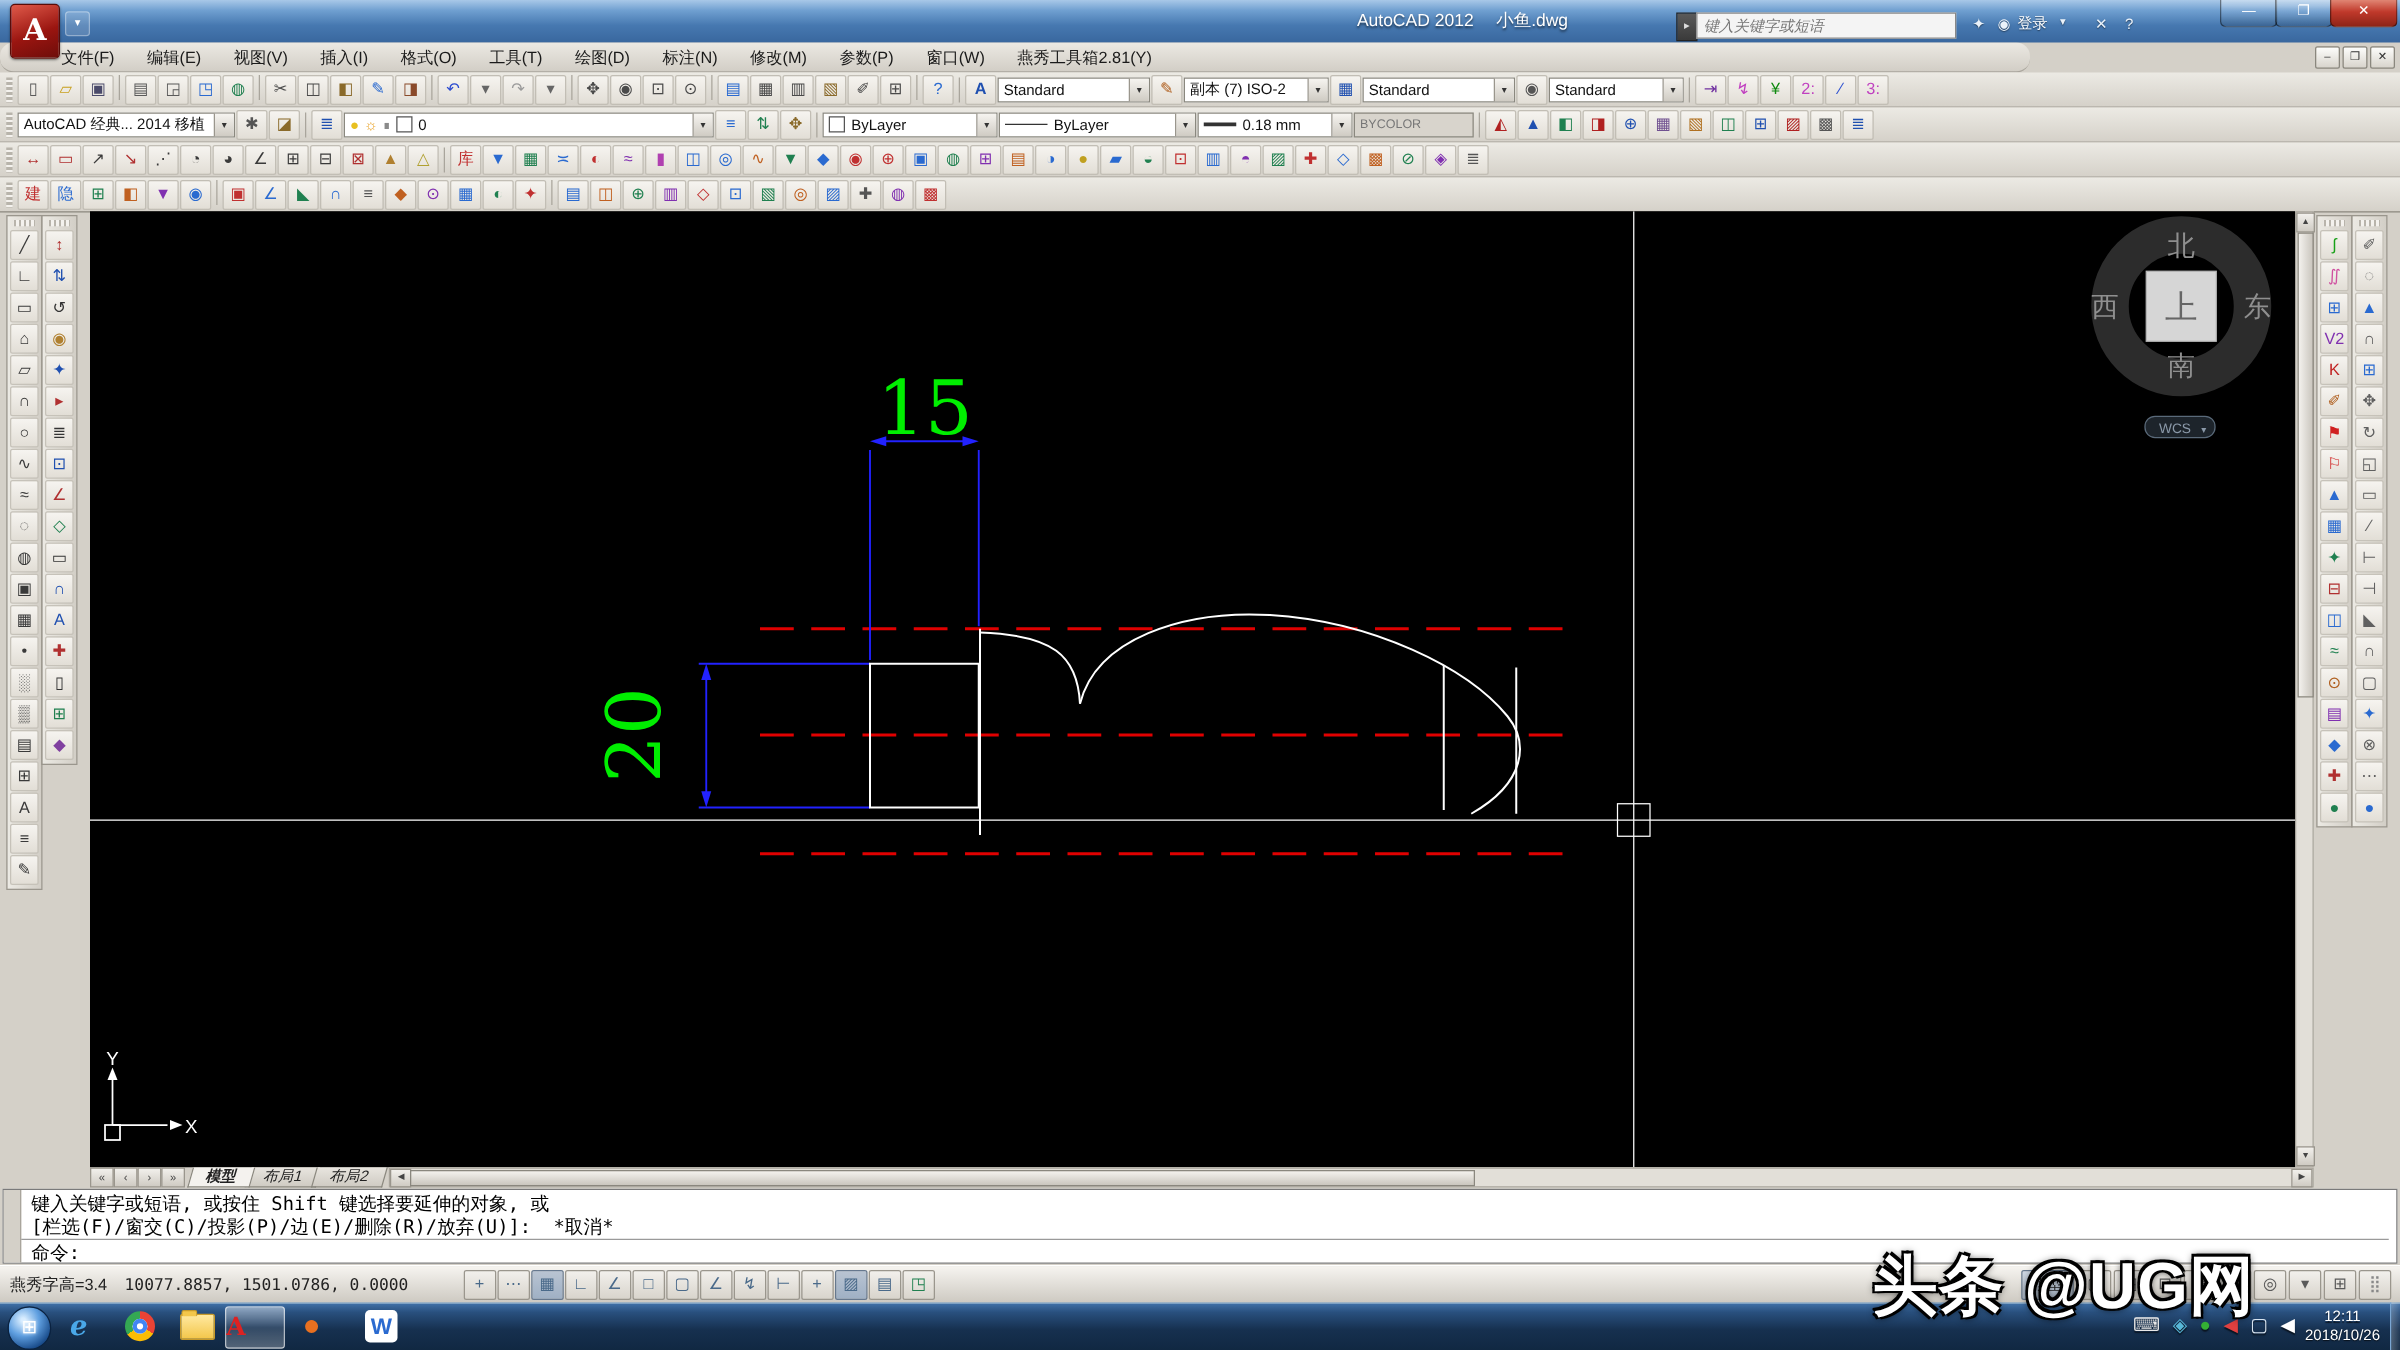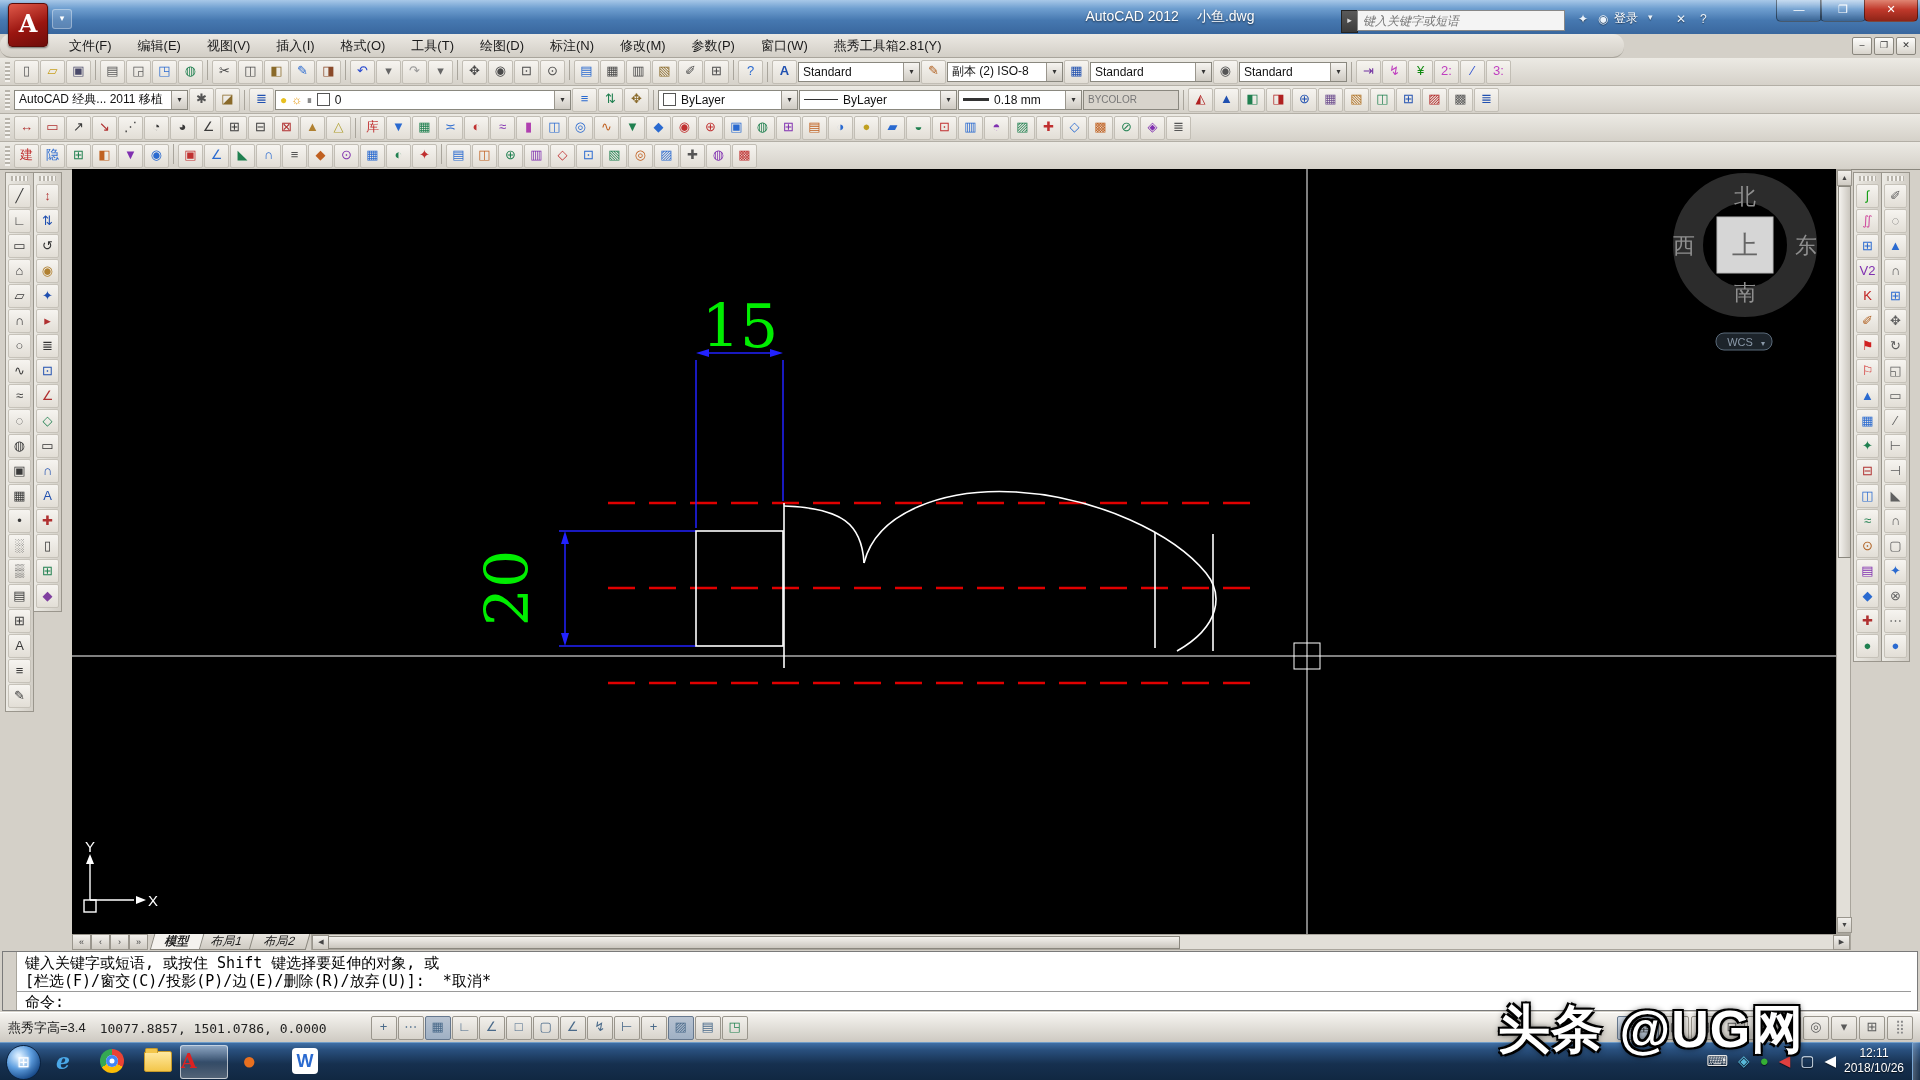--- a/index.html
+++ b/index.html
@@ -29,21 +29,21 @@
   .ic-ico{top:12px;color:#eaf2fa;font-size:12px;text-shadow:0 1px 1px rgba(0,0,0,.5);}
   #login-label{left:1614px;top:10px;color:#fff;font-size:12px;text-shadow:0 1px 1px rgba(0,0,0,.5);}
   .winbtn{top:0;height:21px;border:1px solid rgba(0,0,0,.45);border-top:none;
     border-radius:0 0 5px 5px;background:linear-gradient(rgba(255,255,255,.35),rgba(255,255,255,.08) 45%,rgba(0,0,0,.15));
     color:#fff;text-align:center;font-size:11px;line-height:19px;}
   #btn-close{background:linear-gradient(#e08573,#c0392b 45%,#8e2417);}
 
   
   #menubar{left:0;top:34px;width:1624px;height:24px;
     background:linear-gradient(#ece9e3,#d2cec6);border-bottom:1px solid #a9a59c;
-    display:flex;align-items:center;padding-left:56px;box-sizing:border-box;border-radius:11px;}
+    display:flex;align-items:center;padding-left:36px;box-sizing:border-box;border-radius:11px;}
   .menu-item{padding:0 13px;font-size:13px;color:#1a1a1a;line-height:22px;white-space:nowrap;}
   #menu-controls{right:4px;top:37px;display:flex;gap:2px;}
   .mctl{width:18px;height:16px;background:linear-gradient(#fdfdfb,#d8d4cc);
     border:1px solid #8a877e;border-radius:2px;font-size:9px;line-height:14px;text-align:center;color:#333;}
 
   
   .toolrow{left:0;width:1920px;height:28px;background:linear-gradient(#eceae4,#d5d1c9);
     border-bottom:1px solid #b3afa6;display:flex;align-items:center;padding-left:4px;box-sizing:border-box;gap:1px;}
   .row-grip{width:5px;height:20px;margin:0 3px 0 1px;
     background:repeating-linear-gradient(180deg,#b8b4ab 0 2px,#f4f2ee 2px 4px);}
@@ -216,21 +216,21 @@
         <span class="tb-icon" style="color: rgb(42, 106, 208);">?</span>
       </span>
     <span class="sep-v"></span>
     <span class="tb-icon" style="color:#2050b0;font-weight:bold">A</span>
     <div class="combo" style="width:122px">
       <span>Standard</span>
       <span class="arrow">▾</span>
     </div>
     <span class="tb-icon" style="color:#b06020">✎</span>
     <div class="combo" style="width:116px">
-      <span>副本 (2) ISO-8</span>
+      <span>副本 (7) ISO-2</span>
       <span class="arrow">▾</span>
     </div>
     <span class="tb-icon" style="color:#2050b0">▦</span>
     <div class="combo" style="width:122px">
       <span>Standard</span>
       <span class="arrow">▾</span>
     </div>
     <span class="tb-icon" style="color:#555">◉</span>
     <div class="combo" style="width:108px">
       <span>Standard</span>
@@ -243,21 +243,21 @@
         <span class="tb-icon" style="color: rgb(16, 138, 16);">¥</span>
         <span class="tb-icon" style="color: rgb(192, 64, 192);">2:</span>
         <span class="tb-icon" style="color: rgb(43, 79, 208);">∕</span>
         <span class="tb-icon" style="color: rgb(192, 64, 192);">3:</span>
       </span>
   </div>
 
   <div class="toolrow abs" style="top:86px">
     <span class="row-grip"></span>
     <div class="combo" style="width:174px">
-      <span>AutoCAD 经典... 2011 移植</span>
+      <span>AutoCAD 经典... 2014 移植</span>
       <span class="arrow">▾</span>
     </div>
     <span class="tb-icon" style="color:#555">✱</span>
     <span class="tb-icon" style="color:#8a6a2a">◪</span>
     <span class="sep-v"></span>
     <span class="tb-icon" style="color:#2050b0">≣</span>
     <div class="combo" style="width:296px">
       <span style="color:#e8c020;margin-right:4px">●</span>
       <span style="color:#e8a020;margin-right:4px">☼</span>
       <span style="color:#8a8a8a;margin-right:4px;font-size:10px">∎</span>

